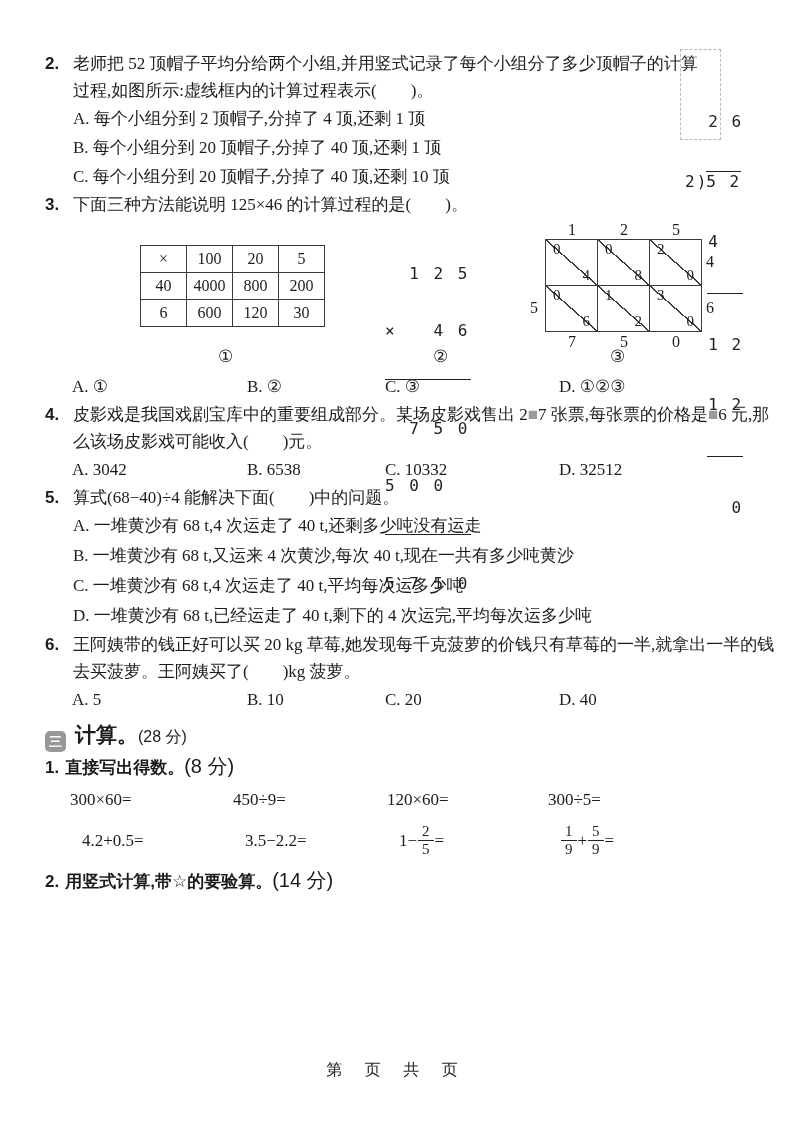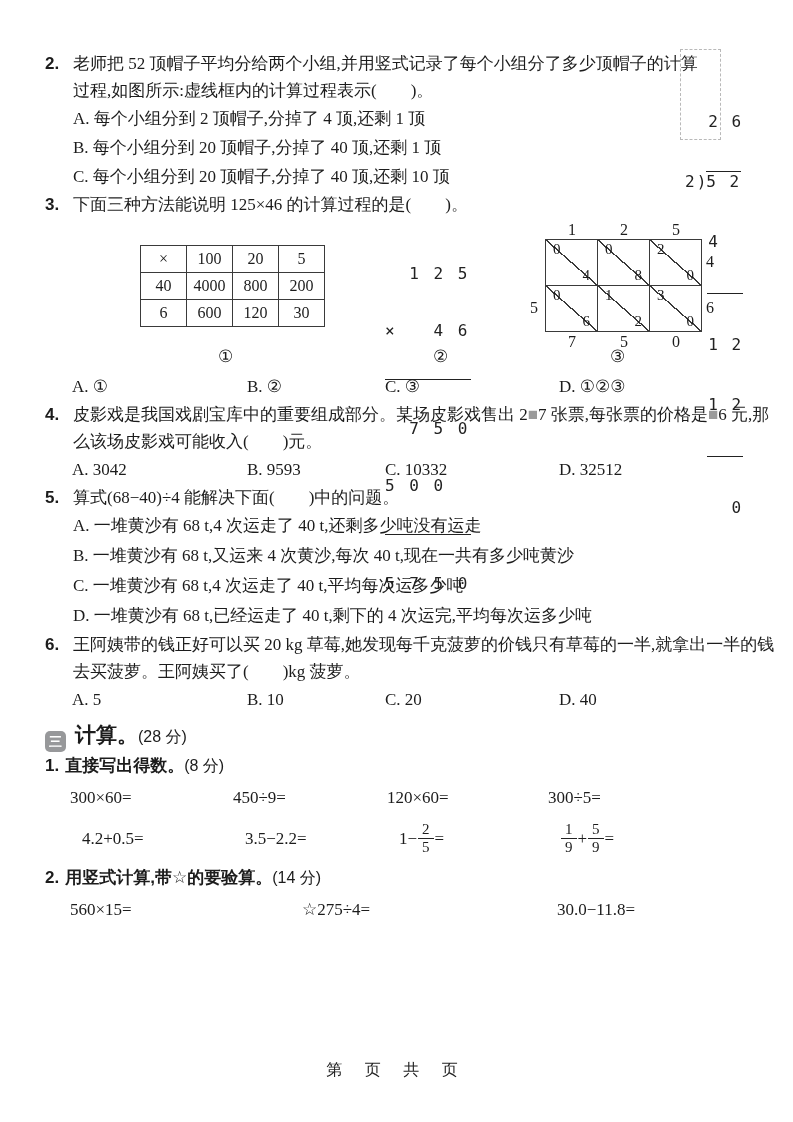--- a/index.html
+++ b/index.html
@@ -58,21 +58,21 @@
   .sec-head{margin-top:5px;height:32px;line-height:32px;}
   .badge{display:inline-block;width:21px;height:21px;border-radius:5px;background:#97989a;color:#fff;
          font-family:"Liberation Sans","DejaVu Sans",sans-serif;font-weight:700;font-size:13px;line-height:21px;
          text-align:center;vertical-align:-4px;margin-right:9px;}
   .sec-title{font-family:"Liberation Sans","DejaVu Sans",sans-serif;font-weight:700;font-size:21px;}
   .sec-score{font-family:"Liberation Sans","DejaVu Sans",sans-serif;font-size:16px;}
 
   .sub-head{line-height:30px;}
   .subnum{font-family:"Liberation Sans","DejaVu Sans",sans-serif;font-weight:700;margin-right:6px;}
   .subtitle{font-family:"Liberation Sans","DejaVu Sans",sans-serif;font-weight:600;}
-  .subscore{font-family:"Liberation Sans","DejaVu Sans",sans-serif;font-weight:400;font-size:16px;}
+  .subscore{font-family:"Liberation Sans","DejaVu Sans",sans-serif;font-weight:400;font-size:20px;}
 
   
   .calcrow{position:relative;height:34px;}
   .calcrow span{position:absolute;line-height:34px;white-space:nowrap;}
   .c1{left:25px;} .c2{left:188px;} .c3{left:342px;} .c4{left:503px;}
   .calcrow2{position:relative;height:48px;}
   .calcrow2 > span{position:absolute;line-height:48px;white-space:nowrap;margin-left:12px;}
   .frac{display:inline-block;vertical-align:middle;text-align:center;font-size:15px;line-height:1.1;margin:0 1px;position:relative;top:-2px;}
   .frac .num{display:block;padding:0 4px;border-bottom:1px solid #222;}
   .frac .den{display:block;padding:0 4px;}
@@ -201,21 +201,21 @@
         <span class="optB">B. ②</span>
         <span class="optC">C. ③</span>
         <span class="optD">D. ①②③</span>
       </div>
     </div>
 
     <div>
       <div class="q-stem"><span class="qnum">4.</span><span>皮影戏是我国戏剧宝库中的重要组成部分。某场皮影戏售出 2</span><span class="sq">■</span><span>7 张票,每张票的价格是</span><span class="sq">■</span><span>6 元,那么该场皮影戏可能收入(　　)元。</span></div>
       <div class="optrow">
         <span class="optA">A. 3042</span>
-        <span class="optB">B. 9593</span>
+        <span class="optB">B. 6538</span>
         <span class="optC">C. 10332</span>
         <span class="optD">D. 32512</span>
       </div>
     </div>
 
     <div>
       <div class="q-stem"><span class="qnum">5.</span><span>算式(68−40)÷4 能解决下面(　　)中的问题。</span></div>
       <div class="opt-line" style="line-height:30px;">A. 一堆黄沙有 68 t,4 次运走了 40 t,还剩多少吨没有运走</div>
       <div class="opt-line" style="line-height:30px;">B. 一堆黄沙有 68 t,又运来 4 次黄沙,每次 40 t,现在一共有多少吨黄沙</div>
       <div class="opt-line" style="line-height:30px;">C. 一堆黄沙有 68 t,4 次运走了 40 t,平均每次运多少吨</div>
@@ -247,23 +247,18 @@
       <div class="calcrow2">
         <span class="c1">4.2+0.5=</span>
         <span class="c2">3.5−2.2=</span>
         <span class="c3"><span>1−</span><span class="frac"><span class="num">2</span><span class="den">5</span></span><span>=</span></span>
         <span class="c4"><span class="frac"><span class="num">1</span><span class="den">9</span></span><span>+</span><span class="frac"><span class="num">5</span><span class="den">9</span></span><span>=</span></span>
       </div>
     </div>
 
     <div>
       <div class="sub-head"><span class="subnum">2.</span><span class="subtitle">用竖式计算,带☆的要验算。</span><span class="subscore">(14 分)</span></div>
-      <div class="vexp">
-        <span class="v1">560×15=</span>
-        <span class="v2">☆275÷4=</span>
-        <span class="v3">30.0−11.8=</span>
-      </div>
     </div>
 
   </div>
 
   <div class="footer">第 页 共 页</div>
 </div>
 
 </body></html>

